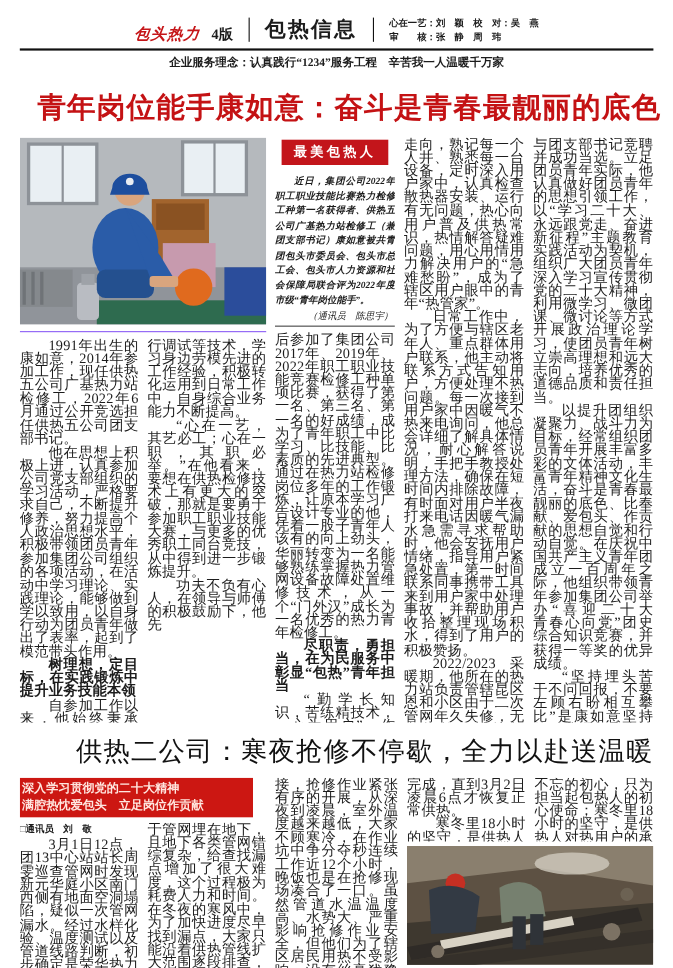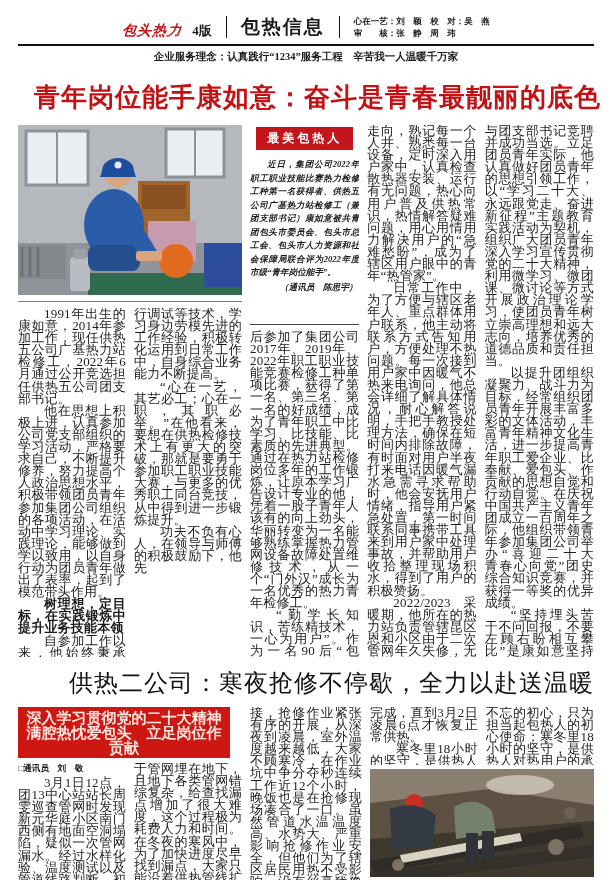--- a/index.html
+++ b/index.html
@@ -38,27 +38,27 @@
   .para { margin:0; text-indent:2em; text-align:justify; font-size:13px;
           line-height:12.1px; letter-spacing:0.2px; }
   .para.cont { text-indent:0; }
   .para.subhead { font-weight:bold; }
   
   .badge { background:#c3151b; color:#fff; font-weight:bold; text-align:center;
            font-size:12px; letter-spacing:3px; padding:3px 0; margin:2px 6px 8px 6px;
            font-family:"Liberation Sans", sans-serif; }
   .intro { font-style:italic; font-weight:bold; font-size:8.6px; line-height:13.5px;
            text-align:justify; text-indent:2em; margin:0; }
-  .intro-byline { font-style:italic; font-weight:bold; font-size:8.6px;
+  .intro-byline { font-style:italic; font-weight:normal; font-size:8.6px;
                   text-align:right; margin:2px 2px 0 0; }
   .intro-wrap { border-bottom:1px solid #444; padding-bottom:8px; margin-bottom:6px;
-                height:198px; box-sizing:border-box; }
-  
-  .redbox { background:#cc1712; color:#ffe6df; font-weight:bold; text-align:center;
-            font-size:15px; line-height:15px; padding:3px 2px; margin:0 12px 5px 0;
+                height:170px; box-sizing:border-box; }
+  
+  .redbox { background:#cc1712; color:#ffe6df; font-weight:bold; 
+            font-size:11px; line-height:15px; padding:3px 2px; margin:0 12px 5px 0;
             font-family:"Liberation Sans", sans-serif; }
   .byline2 { font-weight:bold; font-size:8.6px; margin:0 0 2px 0; }
   
   .photo1 { width:224px; height:170px; display:block; }
   .photo2 { width:224px; height:108px; display:block; margin-top:4px; }
   .photo-frame { line-height:0; }
 </style>
 </head>
 <body>
 
@@ -128,34 +128,35 @@
     </div>
 
     <div class="ncol">
       <div class="intro-wrap">
         <div class="badge">最美包热人</div>
         <p class="intro">近日，集团公司2022年职工职业技能比赛热力检修工种第一名获得者、供热五公司广基热力站检修工（兼团支部书记）康如意被共青团包头市委员会、包头市总工会、包头市人力资源和社会保障局联合评为2022年度市级“青年岗位能手”。</p>
         <p class="intro-byline">（通讯员　陈思宇）</p>
       </div>
       <div>
           <p class="para cont">后参加了集团公司2017年、2019年、2022年职工职业技能竞赛检修工种单项比赛，获得了第一名、第三名、第一名的好成绩，成为了青年职工中比学习、比技能、比素质的先进典型。通过在热力站检修岗位多年的工作锻炼，让原本学习广告设计专业的他，凭着一股子青年人该有的向上劲头，华丽转变为一名能够熟练掌握热力管网设备故障处置维修技术，从一个“门外汉”成长为一名优秀的热力青年检修工。</p>
+          <p class="para subhead">尽职责，勇担当，在为民服务中彰显“包热”青年担当</p>
           <p class="para">“勤学长知识，苦练精技术，一心为用户”。作为一名90后“包热”青年，在身边许多热力劳模和先进典型的引领带动下，他始终把安全优质用热放在心中第一位，急用户之所急、想用户之所想，经常奔波于广基热力站所管辖的小区之间，细心查看二次管网的分布</p>
         </div>
     </div>
 
     <div class="ncol">
         <p class="para cont">走向，熟记每一个人井、熟悉每一台设备，定时深入用户家中，认真检查散热器安装、运行有无问题，热心向用户普及供热常识，热情解答疑难问题，用心用情用力解决用户的“急难愁盼”，成为了辖区用户眼中的青年“热管家”。</p>
         <p class="para">日常工作中，为了方便与辖区老年人、重点群体用户联系，他主动将联系方式告知用户，方便处理不热问题。每一次接到用户家中因暖气不热来电询问，他总会详细了解具体情况，耐心解答说明，手把手教授处理方法，确保在短时间内排除故障，有时面对用户半夜打来电话因暖气漏水急需寻求帮助时，他会安抚用户情绪，指导用户紧急处置，第一时间联系同事携带工具来到用户家中处理事故，并帮助用户收拾整理现场积水，得到了用户的积极赞扬。</p>
         <p class="para">2022/2023采暖期，他所在的热力站负责管辖昆区恩和小区由于二次管网年久失修，无产权单位维护检修，接连发生管道破裂事故，他耐心解答、温情告知，让辖区居民用户了解所在社区供热管网系统的实际情况和暖气不热的真相，用专业敬业的精神感动着用户，用不畏严寒、快速有序抢修漏点保障安全供热的实际行动温暖着用户，充分彰显了“包热”青年的使命与担当。</p>
         <p class="para subhead">扬激情，展活力，在凝聚引领中增强青年昂扬斗志</p>
         <p class="para">在做好检修工作的同时，他积极投身团青工作，主动参</p>
       </div>
     <div class="ncol">
         <p class="para cont">与团支部书记竞聘并成功当选。立足团员青年实际，他认真做好团员青年的思想引领工作，以“学习二十大、永远跟党走、奋进新征程”主题教育实践活动为契机，组织广大团员青年深入学习宣传贯彻党的二十大精神，利用微学习、微团课、微讨论等方式开展政治理论学习，使团员青年树立崇高理想和远大志向，培养优秀的道德品质和责任担当。</p>
-        <p class="para">以提升团组织凝聚力、战斗力为目标，经常组织团员青年开展丰富多彩的文体活动，丰富青年精神文化生活，进一步提高青年职工爱企业、比奉献、爱包头、作贡献的思想自觉和行动自觉。在庆祝中国共产主义青年团成立一百周年之际，他组织带领青年参加集团公司举办“喜迎二十大　青春心向党”团史综合知识竞赛，并获得一等奖的优异成绩。</p>
+        <p class="para">以提升团组织凝聚力、战斗力为目标，经常组织团员青年开展丰富多彩的文体活动，丰富青年精神文化生活，奋斗是青春最靓丽的底色、比奉献、爱包头、作贡献的思想自觉和行动自觉。在庆祝中国共产主义青年团成立一百周年之际，他组织带领青年参加集团公司举办“喜迎二十大　青春心向党”团史综合知识竞赛，并获得一等奖的优异成绩。</p>
         <p class="para">“坚持埋头苦干不问回报，不要左顾右盼相互攀比”是康如意坚持的职业理想信念。就是凭着这样的刻苦与踏实、责任与担当，他得到了领导与同事们的认可，并获得了集团公司“先进个人”、“优秀青年岗位能手”、“优秀共青团干部”等荣誉称号。成绩只能属于过去，如今的康如意，正以更加饱满的热情、创新实干的敬业精神，继续奔忙在所管辖的小区内，热心保障居民用户家中温暖，以尽职尽责、勇于担当的精神状态助力企业高质量发展。</p>
       </div>
   </div>
 
   <div class="headline2">供热二公司：寒夜抢修不停歇，全力以赴送温暖</div>
 
   <div class="art2">
 
     <div class="colgroup2">
       <div class="redbox">

